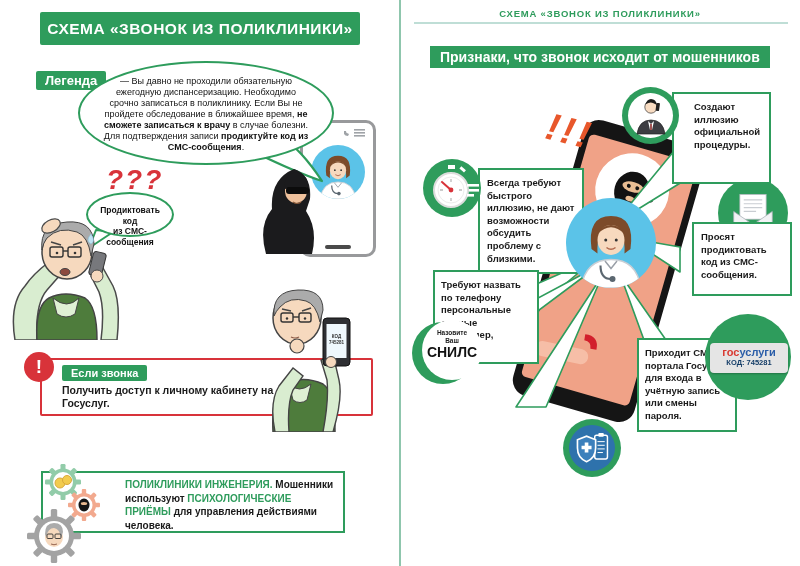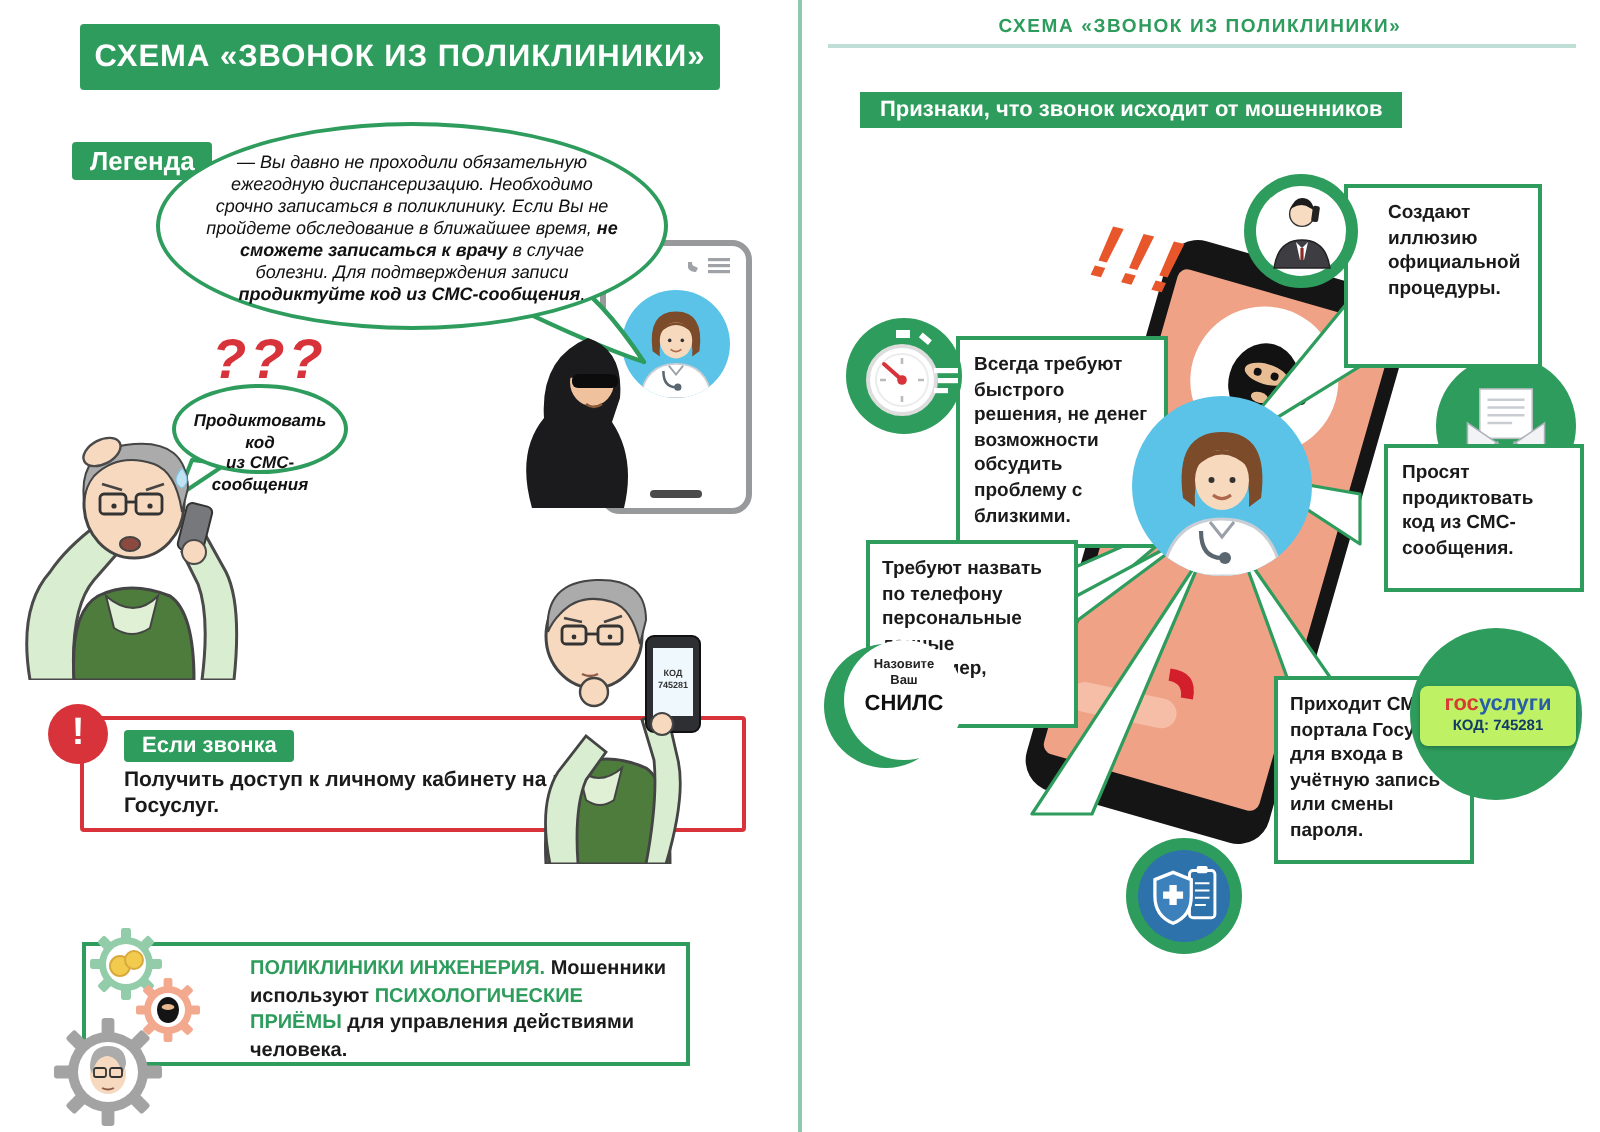--- a/index.html
+++ b/index.html
@@ -8,21 +8,21 @@
   .abs{position:absolute;}
   .green{background:#2E9C5C;color:#fff;}
   .glabel{background:#2E9C5C;color:#fff;font-weight:bold;padding:2px 9px;border-radius:2px;}
   .callout{position:absolute;background:#fff;border:2px solid #2E9C5C;font-weight:bold;
            font-size:9.5px;line-height:12.6px;color:#1a1a1a;padding:7px;box-sizing:border-box;}
   .gcircle{position:absolute;background:#2E9C5C;border-radius:50%;display:flex;
            align-items:center;justify-content:center;}
   .wcircle{background:#fff;border-radius:50%;display:flex;align-items:center;justify-content:center;}
   .bubble{position:absolute;background:#fff;border:2.5px solid #2E9C5C;border-radius:50%;
           text-align:center;box-sizing:border-box;color:#111;}
-  .it{font-style:italic;}
+  .it{}
   .b{font-weight:bold;}
   .grn-t{color:#2E9C5C;}
   svg{display:block;}
 </style>
 </head>
 <body>
 
 <div id="canvas">
 
   <div class="abs green" style="left:40px;top:12px;width:320px;height:33px;line-height:33px;text-align:center;
@@ -200,21 +200,21 @@
 
   <div class="abs" style="left:399px;top:0;width:2px;height:566px;background:#8FC6AD;"></div>
 
   <div class="abs" style="left:400px;top:0;width:400px;height:566px;">
 
     <div class="abs" style="left:0;top:8px;width:400px;text-align:center;color:#2E9C5C;font-size:9.5px;font-weight:bold;letter-spacing:.8px;">
       <span>СХЕМА «ЗВОНОК ИЗ ПОЛИКЛИНИКИ»</span>
     </div>
     <div class="abs" style="left:14px;top:22px;width:374px;height:2px;background:#BFDED6;"></div>
 
-    <div class="abs green" style="left:30px;top:46px;padding:3px 10px;font-size:11px;font-weight:bold;">
+    <div class="abs green" style="left:30px;top:46px;padding:3px 10px;font-size:14px;font-weight:bold;">
       <span>Признаки, что звонок исходит от мошенников</span>
     </div>
 
     <div class="abs" style="left:146px;top:128px;width:126px;height:286px;background:#151515;border-radius:16px;transform:rotate(16deg);">
       <div style="position:absolute;left:7px;right:7px;top:16px;bottom:18px;background:#F0A287;border-radius:5px;overflow:hidden;">
         <div class="wcircle" style="position:absolute;left:50%;top:6px;transform:translateX(-50%);width:74px;height:74px;">
           <svg width="66" height="66" viewBox="0 0 60 60">
             <ellipse cx="30" cy="31" rx="16" ry="18" fill="#121212"></ellipse>
             <ellipse cx="30" cy="27" rx="10" ry="4.6" fill="#E9BD93"></ellipse>
             <circle cx="26" cy="27" r="1.8" fill="#111"></circle>
@@ -248,21 +248,21 @@
         <path d="M23 15 h24 M23 20 h24 M23 25 h24 M23 30 h16" stroke="#C9CDD2" stroke-width="1.6"></path>
         <path d="M10 30 L35 47 L60 30 V58 H10 Z" fill="#F2F3F5" stroke="#ABB1B8"></path>
         <path d="M10 58 L30 42 M60 58 L40 42" stroke="#ABB1B8" stroke-width="1.2"></path>
       </svg>
     </div>
 
     <div class="callout" style="left:272px;top:92px;width:99px;min-height:92px;padding-left:20px;">
       <span>Создают иллюзию официальной процедуры.</span>
     </div>
     <div class="callout" style="left:78px;top:168px;width:106px;min-height:84px;">
-      <span>Всегда требуют быстрого решения, не денег возможности обсудить проблему с близкими.</span>
+      <span>Всегда требуют быстрого иллюзию, не дают возможности обсудить проблему с близкими.</span>
     </div>
     <div class="callout" style="left:292px;top:222px;width:100px;min-height:74px;">
       <span>Просят продиктовать код из СМС-сообщения.</span>
     </div>
     <div class="callout" style="left:33px;top:270px;width:106px;min-height:75px;padding:7px 6px;">
       <span>Требуют назвать по телефону персональные данные (например, СНИЛС).</span>
     </div>
     <div class="callout" style="left:237px;top:338px;width:100px;min-height:76px;padding:7px 6px;">
       <span>Приходит СМС с портала Госуслуг для входа в учётную запись или смены пароля.</span>
     </div>
@@ -289,21 +289,21 @@
           <path d="M16 11 Q18 5 22 5 Q27 5 28 11 L26 10 Q22 7 17 10 Z" fill="#1C1C1C"></path>
           <rect x="27" y="9" width="3.5" height="8" rx="1" fill="#222" transform="rotate(8 29 13)"></rect>
           <path d="M8 40 Q10 26 22 26 Q34 26 36 40 Z" fill="#3D3D42" stroke="#222" stroke-width=".7"></path>
           <path d="M19 27 L22 30 L25 27 L23 36 L21 36 Z" fill="#fff"></path>
           <path d="M22 30 L22 36" stroke="#8A2A2A" stroke-width="1.6"></path>
         </svg>
       </div>
     </div>
 
     <div class="gcircle" style="left:305px;top:314px;width:86px;height:86px;"></div>
-    <div class="abs" style="left:310px;top:343px;width:78px;height:30px;background:#bef264;border-radius:4px;box-shadow:0 1px 2px rgba(0,0,0,.25);
+    <div class="abs" style="left:310px;top:343px;width:78px;height:30px;background:#e5e5e5;border-radius:4px;box-shadow:0 1px 2px rgba(0,0,0,.25);
                 text-align:center;padding-top:3px;box-sizing:border-box;">
       <div style="font-size:11px;font-weight:bold;line-height:12px;">
         <span style="color:#D93A32;">гос</span><span style="color:#2A5DA8;">услуги</span>
       </div>
       <div style="font-size:7.5px;font-weight:bold;color:#123B66;line-height:10px;">КОД: 745281</div>
     </div>
 
     <div class="gcircle" style="left:163px;top:419px;width:58px;height:58px;">
       <div style="width:46px;height:46px;border-radius:50%;background:#2E72AC;display:flex;align-items:center;justify-content:center;">
         <svg width="42" height="40" viewBox="0 0 46 44">
@@ -315,21 +315,21 @@
         </svg>
       </div>
     </div>
 
     <div class="abs" style="left:12px;top:320px;width:72px;height:66px;">
       <div style="position:absolute;left:0;top:2px;width:62px;height:62px;border-radius:50%;background:#2E9C5C;"></div>
       <div style="position:absolute;left:10px;top:0;width:60px;height:60px;border-radius:50%;background:#fff;
                   text-align:center;padding-top:9px;box-sizing:border-box;">
         <div style="font-size:6.5px;font-weight:bold;line-height:8px;color:#222;">Назовите</div>
         <div style="font-size:6.5px;font-weight:bold;line-height:8px;color:#222;">Ваш</div>
-        <div style="font-size:11px;font-weight:bold;line-height:14px;color:#111;">СНИЛС</div>
+        <div style="font-size:14px;font-weight:bold;line-height:14px;color:#111;">СНИЛС</div>
       </div>
     </div>
 
     <div class="abs" style="left:166px;top:198px;width:90px;height:90px;border-radius:50%;background:#5BC3E8;overflow:hidden;">
       <svg width="90" height="90" viewBox="0 0 60 60">
         <path d="M17 34 Q14 12 30 12 Q46 12 43 34 L39 37 Q40 22 30 21 Q20 22 21 37 Z" fill="#7C4B2A"></path>
         <ellipse cx="30" cy="28" rx="9" ry="10" fill="#F7D9BE"></ellipse>
         <path d="M21 24 Q30 15 39 24 Q36 18 30 18 Q24 18 21 24 Z" fill="#7C4B2A"></path>
         <circle cx="26.5" cy="28" r="1" fill="#333"></circle>
           <circle cx="33.5" cy="28" r="1" fill="#333"></circle>

